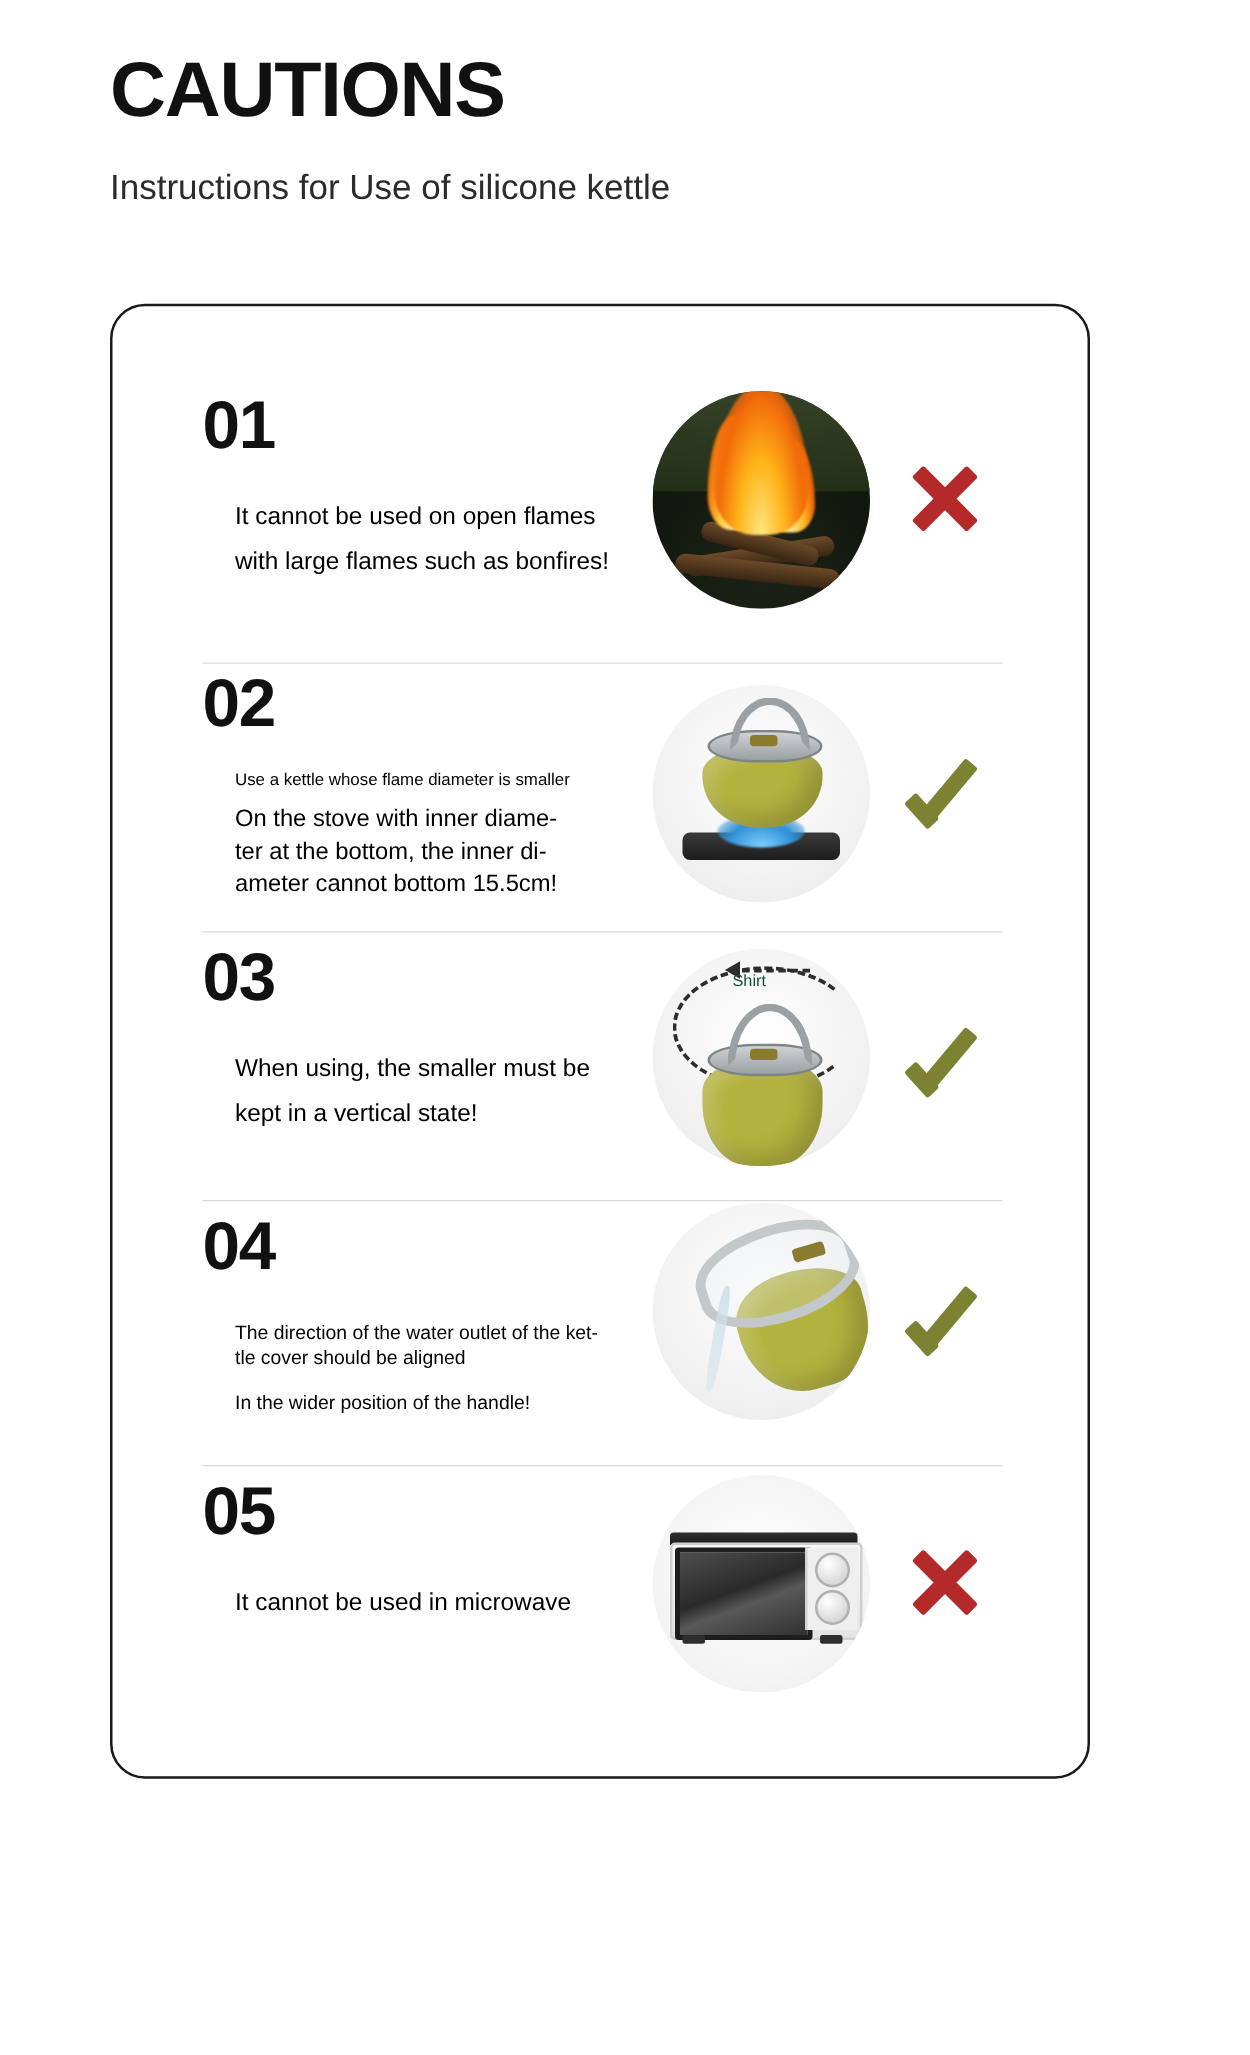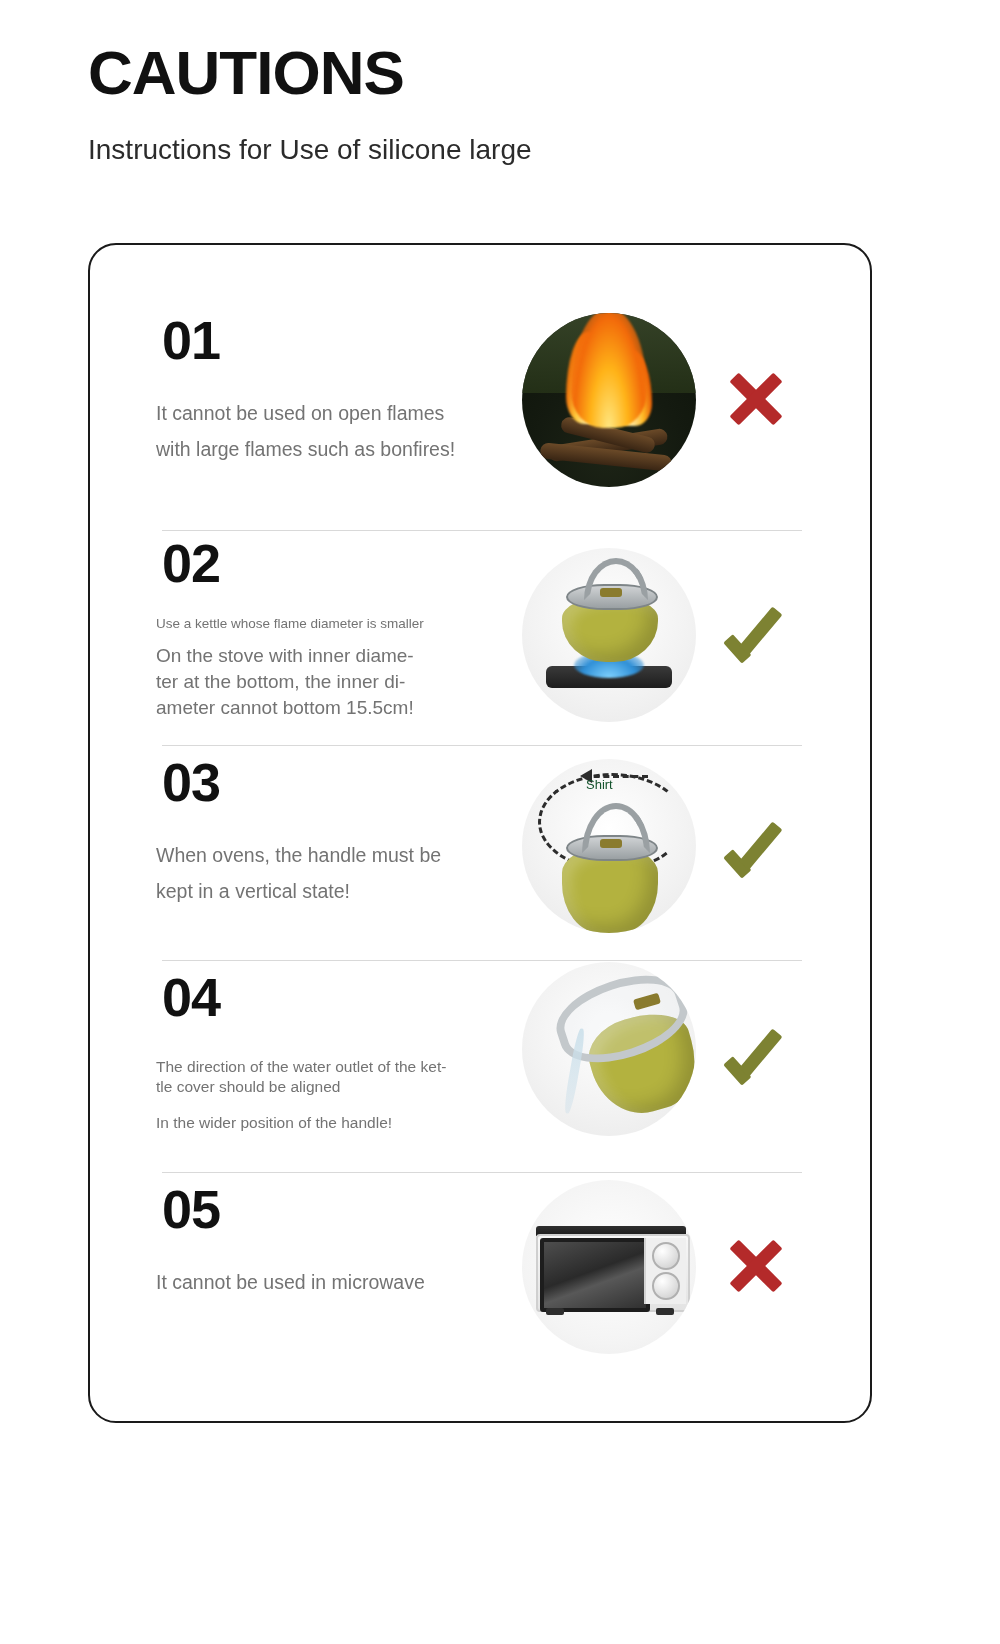--- a/index.html
+++ b/index.html
@@ -77,21 +77,22 @@
     position: absolute;
     font-size: 54px;
     font-weight: bold;
     color: #111111;
     letter-spacing: -1px;
     line-height: 1;
   }
 
   .txt {
     position: absolute;
-    color: #737373;
+    color: #000000;
+    margin-left: 32px;
   }
   .txt-lg {
     font-size: 19.5px;
     line-height: 36px;
   }
   .txt-md {
     font-size: 19px;
     line-height: 28px;
   }
   .txt-sm {
@@ -303,21 +304,21 @@
     background: linear-gradient(#2f2f2f, #1c1c1c);
     border-radius: 3px 3px 0 0;
   }
 </style>
 </head>
 <body>
 
 <div class="page">
 
   <div class="title">CAUTIONS</div>
-  <div class="subtitle">Instructions for Use of silicone large</div>
+  <div class="subtitle">Instructions for Use of silicone kettle</div>
 
   <div class="card">
 
     <div class="row" style="top:60px;height:225px;">
       <div class="row-inner">
         <div class="num" style="left:72px;top:8px;">01</div>
         <div class="txt txt-lg" style="left:66px;top:90px;">It cannot be used on open flames</div>
         <div class="txt txt-lg" style="left:66px;top:126px;">with large flames such as bonfires!</div>
 
         <div class="photo" style="left:432px;top:8px;width:174px;height:174px;">
@@ -355,21 +356,21 @@
         </div>
 
         <div class="mark check-mark" style="left:634px;top:70px;"></div>
       </div>
       <div class="divider" style="top:215px;"></div>
     </div>
 
     <div class="row" style="top:500px;height:215px;">
       <div class="row-inner">
         <div class="num" style="left:72px;top:10px;text-align:center;">03</div>
-        <div class="txt txt-lg" style="left:66px;top:92px;">When ovens, the handle must be</div>
+        <div class="txt txt-lg" style="left:66px;top:92px;">When using, the smaller must be</div>
         <div class="txt txt-lg" style="left:66px;top:128px;">kept in a vertical state!</div>
 
         <div class="photo" style="left:432px;top:14px;width:174px;height:174px;">
           <div class="soft-bg"></div>
           <div class="dash-arc" style="left:16px;top:14px;width:142px;height:92px;"></div>
           <div class="dash-line" style="left:62px;top:16px;width:64px;"></div>
           <div class="arrow-head" style="left:58px;top:10px;"></div>
           <div class="shirt-label" style="left:64px;top:18px;">Shirt</div>
           <div class="kettle-body" style="left:40px;top:88px;width:96px;height:86px;border-radius:46% 46% 40% 40% / 30% 30% 58% 58%;"></div>
           <div class="kettle-lid" style="left:44px;top:76px;width:88px;height:22px;"></div>

